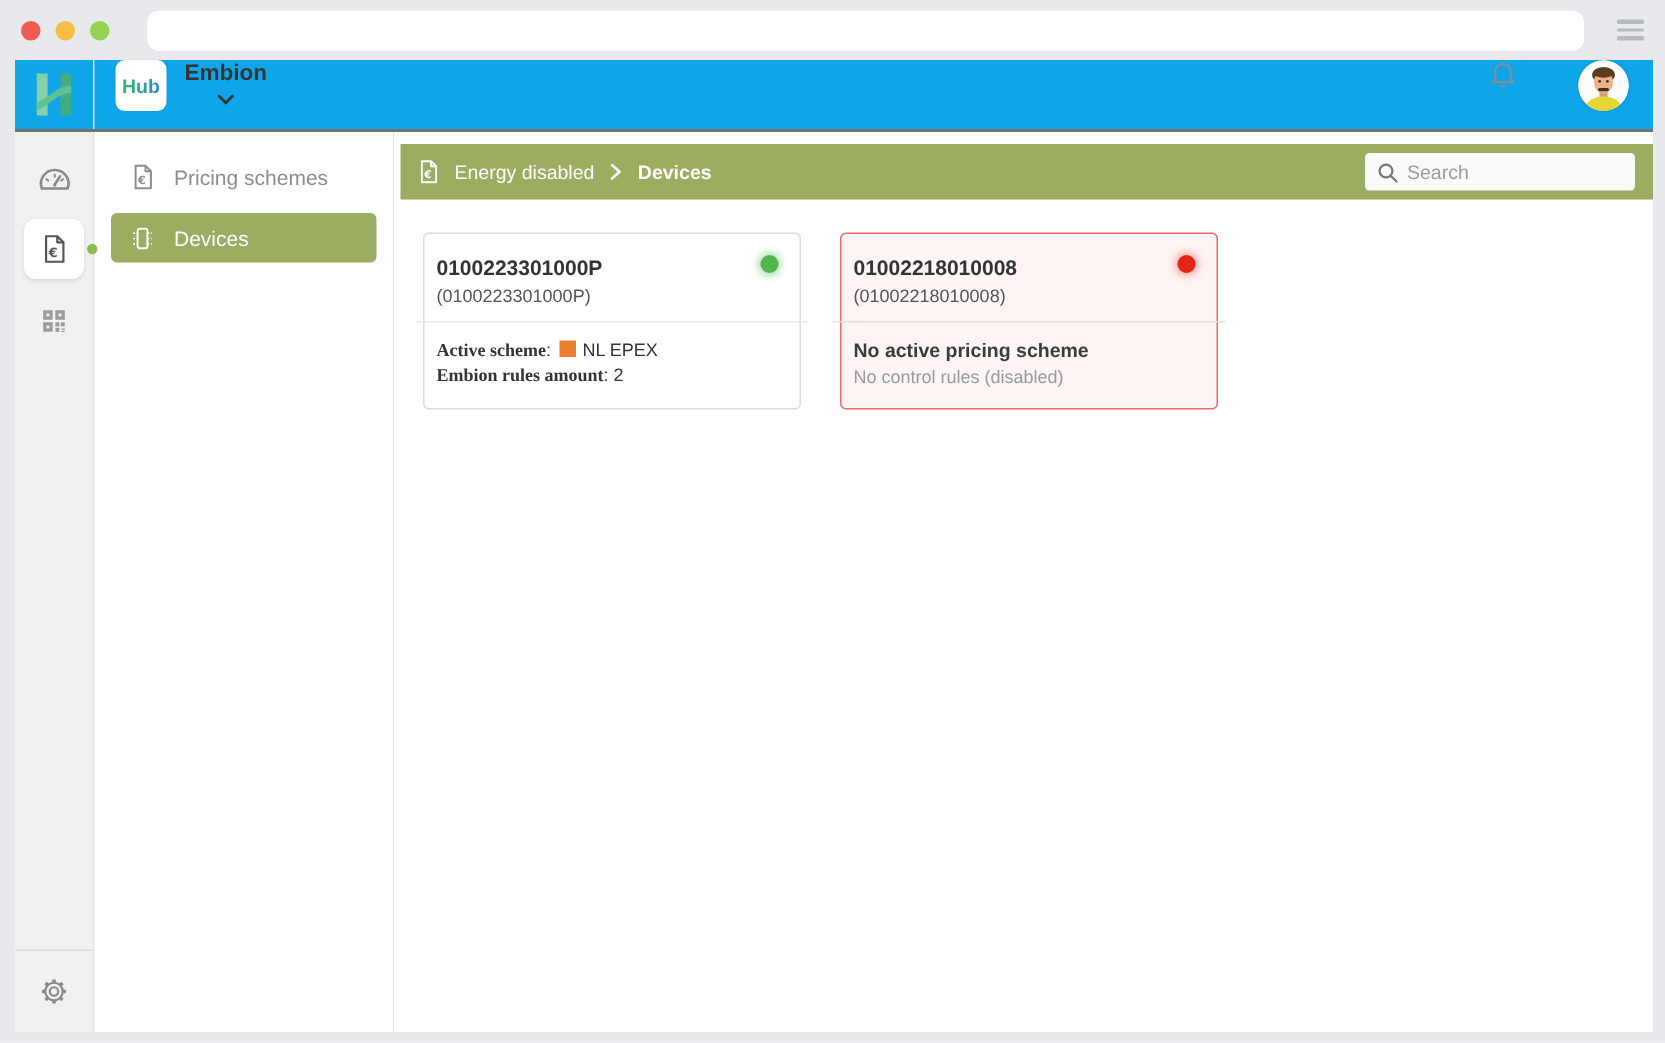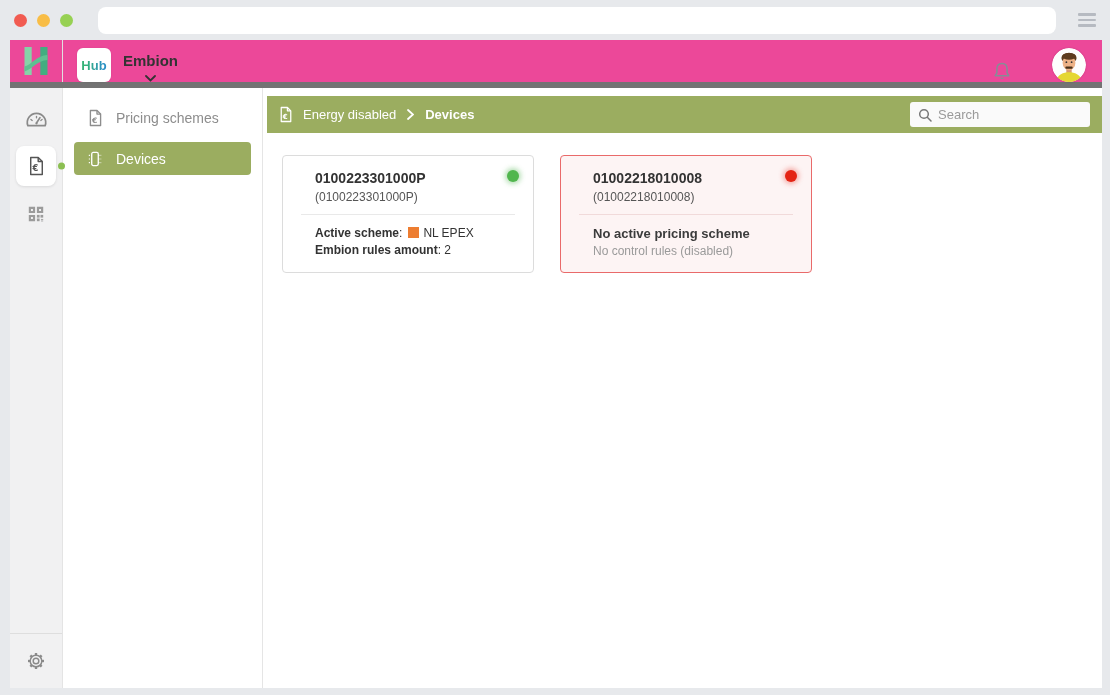--- a/index.html
+++ b/index.html
@@ -14,21 +14,21 @@
   .url-bar { flex:1; height:27px; margin:0 22px 0 25px; background:#ffffff; border-radius:8px;
              border:none; outline:none; padding:0 12px; font-size:13px; color:#333; }
   .hamburger { width:18px; display:flex; flex-direction:column; gap:3px; cursor:pointer; }
   .hamburger span { display:block; height:2.5px; background:#b6bac1; border-radius:1px; }
 
   
   .frame { height:655px; padding:0 8px 7px 10px; background:#e7e9ec; }
   .app { width:1092px; height:648px; background:#fff; display:flex; flex-direction:column; }
 
   
-  .app-header { height:48px; background:#ec4899; border-bottom:6px solid #737373; display:flex; align-items:flex-end; flex:0 0 48px; }
+  .app-header { height:48px; background:#0ea5e9; border-bottom:2px solid #737373; display:flex; align-items:flex-start; flex:0 0 48px; }
   .logo-cell { width:53px; height:100%; display:flex; align-items:center; justify-content:center; border-right:1px solid #e0e0e0; }
   .hub-badge { margin-left:14px; width:34px; height:34px; background:#fff; border-radius:6px;
                display:flex; align-items:center; justify-content:center; box-shadow:0 0 2px rgba(0,0,0,.08); }
   .hub-badge span { font-size:13px; font-weight:bold;
                     background:linear-gradient(90deg,#35b277 20%,#2a8fc4 85%);
                     -webkit-background-clip:text; background-clip:text; color:transparent; }
   .org { margin-left:12px; display:flex; align-items:center; gap:6px; cursor:pointer;flex-direction:column; }
   .org-label { font-size:15px; font-weight:bold; color:#333; }
   .header-spacer { flex:1; }
   .bell { margin-right:40px; cursor:pointer; display:flex; }
@@ -63,28 +63,28 @@
   .crumb-item.current { font-weight:bold; }
   .crumb-sep { margin:0 11px; display:flex; }
   .search-box { margin-left:auto; width:180px; height:25px; background:#fafafa; border-radius:3px;
                 display:flex; align-items:center; padding:0 8px; }
   .search-box input { border:none; outline:none; background:transparent; font-size:13px; color:#333; width:140px; margin-left:6px; }
   .search-box input::placeholder { color:#9a9a9a; }
 
   
   .cards { display:flex; gap:26px; padding:22px 15px; }
   .card { position:relative; width:252px; min-height:116px; background:#fff; border:1px solid #dcdcdc;
-          border-radius:4px; padding:12px 32px; cursor:pointer; }
+          border-radius:4px; padding:12px 8px; cursor:pointer; }
   .card.error { border-color:#e96a6a; background:#fdf4f4; }
   .card-title { font-size:14px; font-weight:bold; color:#333; margin-top:2px; }
   .card-sub { font-size:12px; color:#555; margin-top:4px; }
   .card-divider { height:1px; background:#e9e9e9; margin:10px -14px; }
   .card.error .card-divider { background:#f1dada; }
   .card-row { font-size:12px; color:#333; line-height:17px; }
-  .card-row b { font-weight:bold; }
+  .card-row b { font-weight:bold;font-family:Liberation Serif, serif; }
   .swatch { display:inline-block; width:11px; height:11px; margin:0 4px -1px 6px; }
   .status-dot { position:absolute; top:14px; right:14px; width:12px; height:12px; border-radius:50%; }
   .status-dot.ok { box-shadow:0 0 5px 2px rgba(92,184,92,.45); }
   .status-dot.error { box-shadow:0 0 5px 2px rgba(230,40,30,.35); }
   .line-strong { font-size:13px; font-weight:bold; color:#3b3b3b; line-height:17px; }
   .line-muted { font-size:12px; color:#9a9a9a; line-height:18px; }
 
   svg { display:block; }
 </style>
 </head>

